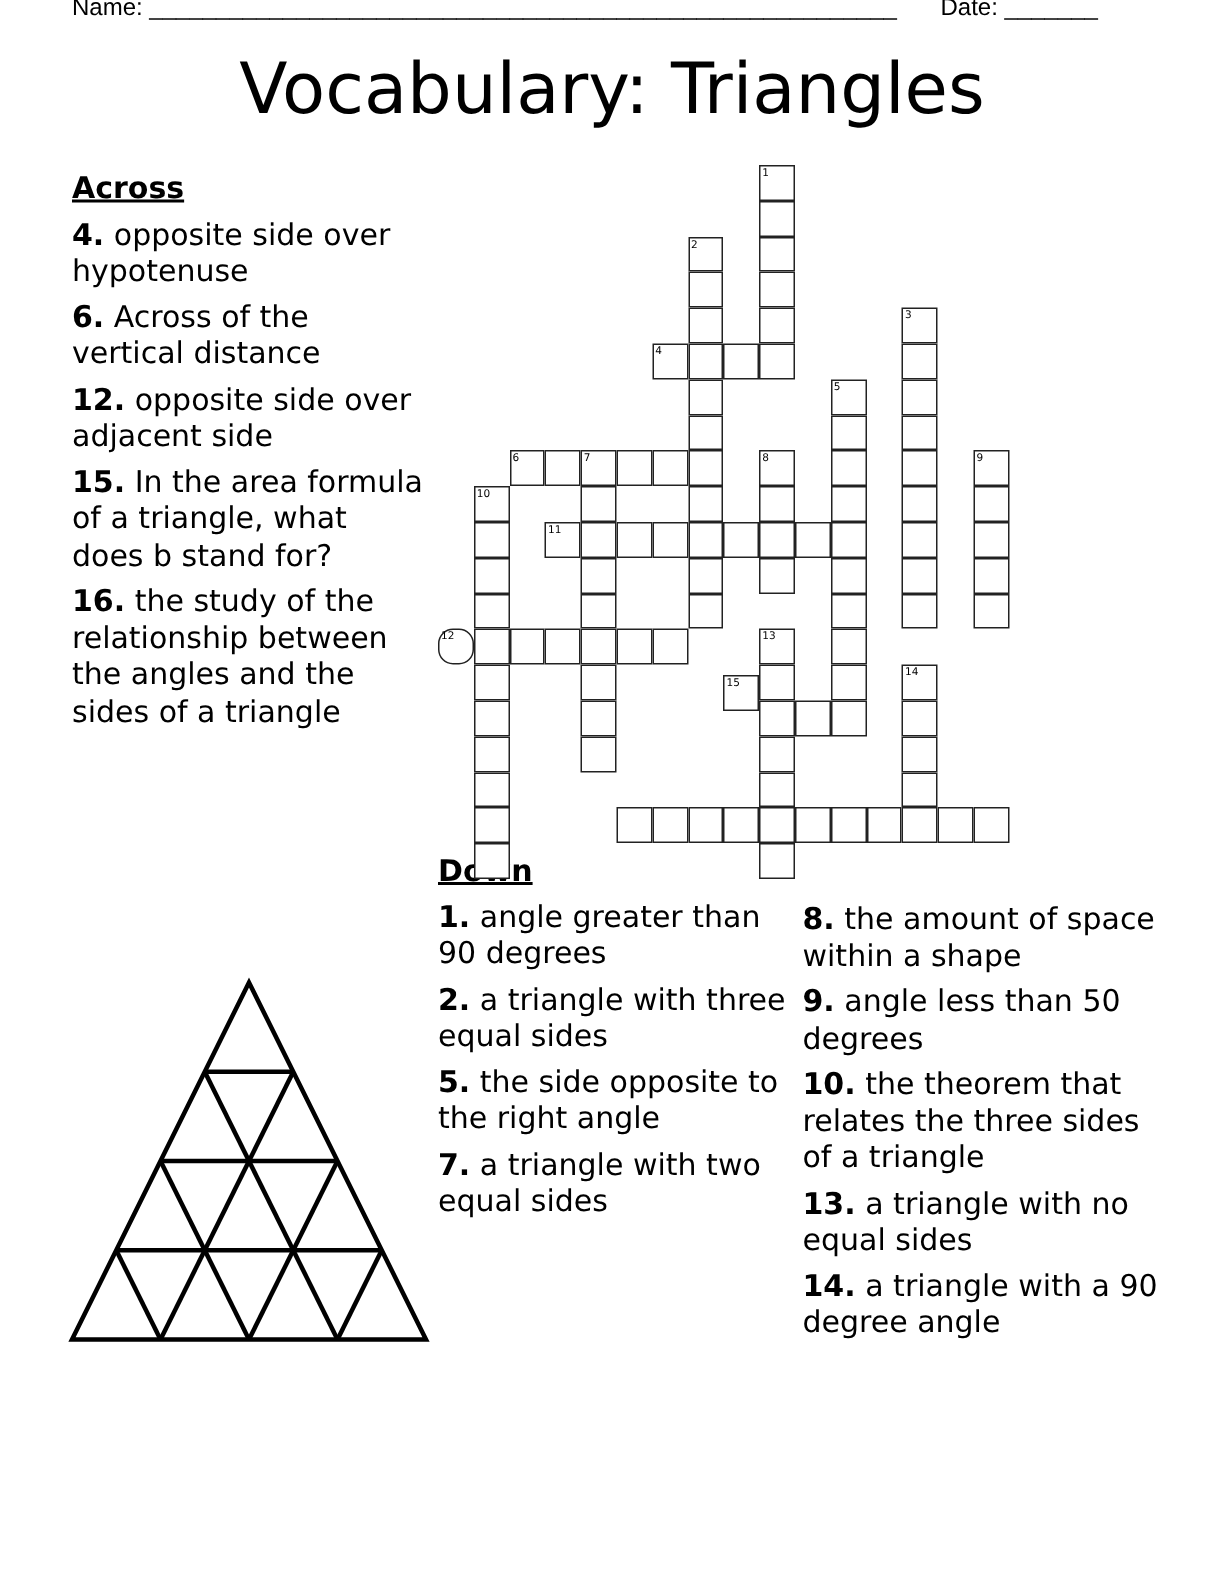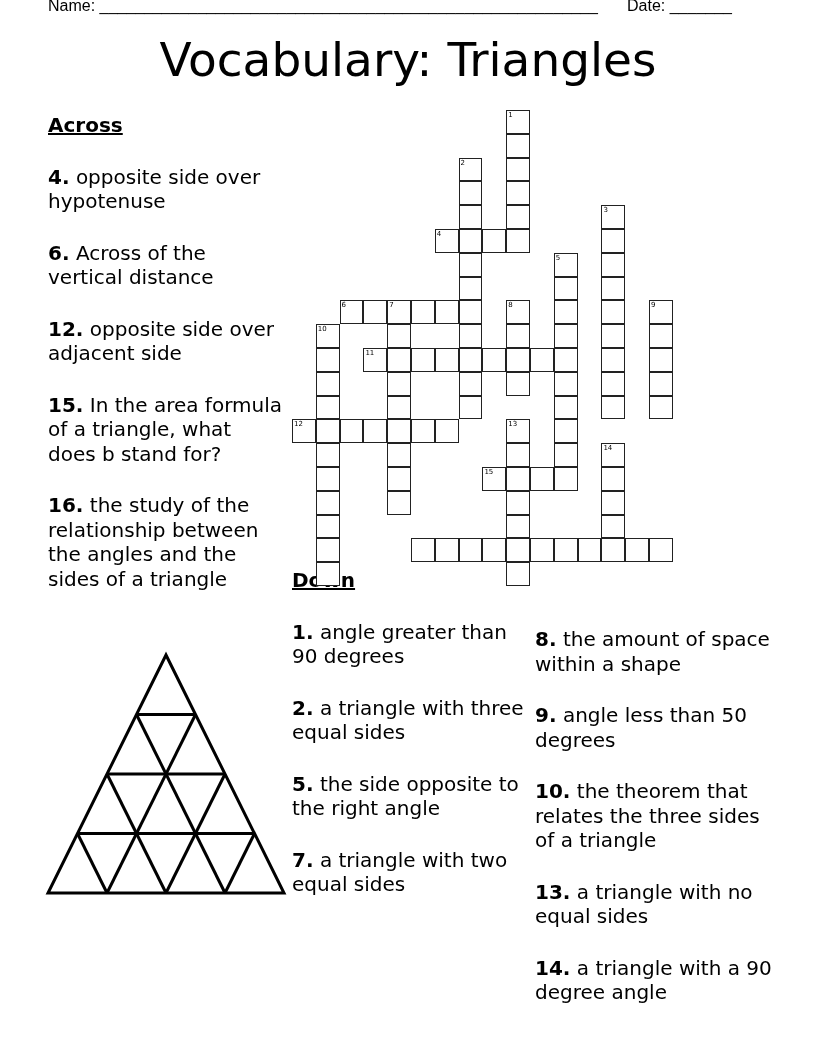--- a/index.html
+++ b/index.html
@@ -1,21 +1,21 @@
 <!DOCTYPE html>
 <html><head>
 <meta charset="utf-8">
 <style>
   html, body { margin:0; padding:0; background:#ffffff; }
   body { width:816px; height:1056px; position:relative; overflow:hidden; color:#000; }
   .header-line { position:absolute; top:-3px; font-family:"Liberation Sans", sans-serif; font-size:16px; color:#000; white-space:pre; }
   .title { position:absolute; top:32px; left:0; width:816px; text-align:center; font-family:"DejaVu Sans", sans-serif; font-size:47px; color:#000; letter-spacing:0px; }
   .clues { position:absolute; font-family:"DejaVu Sans", sans-serif; font-size:20px; line-height:24.5px; color:#000; }
   .clues .heading { font-weight:bold; text-decoration:underline; margin-bottom:6px; }
-  .clue { margin-bottom:6px;margin-top:27px; }
+  .clue { margin-bottom:6px; }
   .clue b { font-weight:bold; }
   .grid { position:absolute; left:0; top:0; }
   .cell { position:absolute; width:23.8px; height:23.8px; box-sizing:border-box; border:1.4px solid #222; background:#fff; }
   .cell .num { position:absolute; top:0px; left:1px; font-family:"DejaVu Sans", sans-serif; font-size:7px; line-height:8px; color:#000; }
 </style>
 </head>
 <body>
 
 <div class="header-line" style="left:48px;">Name: ________________________________________________________</div>
 <div class="header-line" style="left:627px;">Date: _______</div>
@@ -145,21 +145,21 @@
     <div class="cell" style="left: 315.8px; top: 514.6px;"></div>
     <div class="cell" style="left: 315.8px; top: 538.4px;"></div>
     <div class="cell" style="left: 315.8px; top: 562.2px;"></div>
     <div class="cell" style="left: 363.4px; top: 348px;">
       <span class="num">11</span>
     </div>
     <div class="cell" style="left: 411px; top: 348px;"></div>
     <div class="cell" style="left: 434.8px; top: 348px;"></div>
     <div class="cell" style="left: 482.4px; top: 348px;"></div>
     <div class="cell" style="left: 530px; top: 348px;"></div>
-    <div class="cell" style="left: 292px; top: 419.4px;">
+    <div class="cell" style="left: 292px; top: 419.4px; border-radius: 10px;">
       <span class="num">12</span>
     </div>
     <div class="cell" style="left: 339.6px; top: 419.4px;"></div>
     <div class="cell" style="left: 363.4px; top: 419.4px;"></div>
     <div class="cell" style="left: 411px; top: 419.4px;"></div>
     <div class="cell" style="left: 434.8px; top: 419.4px;"></div>
     <div class="cell" style="left: 506.2px; top: 419.4px;">
       <span class="num">13</span>
     </div>
     <div class="cell" style="left: 506.2px; top: 443.2px;"></div>
@@ -168,21 +168,21 @@
     <div class="cell" style="left: 506.2px; top: 514.6px;"></div>
     <div class="cell" style="left: 506.2px; top: 538.4px;"></div>
     <div class="cell" style="left: 506.2px; top: 562.2px;"></div>
     <div class="cell" style="left: 601.4px; top: 443.2px;">
       <span class="num">14</span>
     </div>
     <div class="cell" style="left: 601.4px; top: 467px;"></div>
     <div class="cell" style="left: 601.4px; top: 490.8px;"></div>
     <div class="cell" style="left: 601.4px; top: 514.6px;"></div>
     <div class="cell" style="left: 601.4px; top: 538.4px;"></div>
-    <div class="cell" style="left: 482.4px; top: 467px;">
+    <div class="cell" style="left: 482.4px; top: 450px;">
       <span class="num">15</span>
     </div>
     <div class="cell" style="left: 530px; top: 467px;"></div>
     <div class="cell" style="left: 387.2px; top: 538.4px; margin-left: 36px;">
       <span class="num">16</span>
     </div>
     <div class="cell" style="left: 411px; top: 538.4px;"></div>
     <div class="cell" style="left: 434.8px; top: 538.4px;"></div>
     <div class="cell" style="left: 458.6px; top: 538.4px;"></div>
     <div class="cell" style="left: 482.4px; top: 538.4px;"></div>

